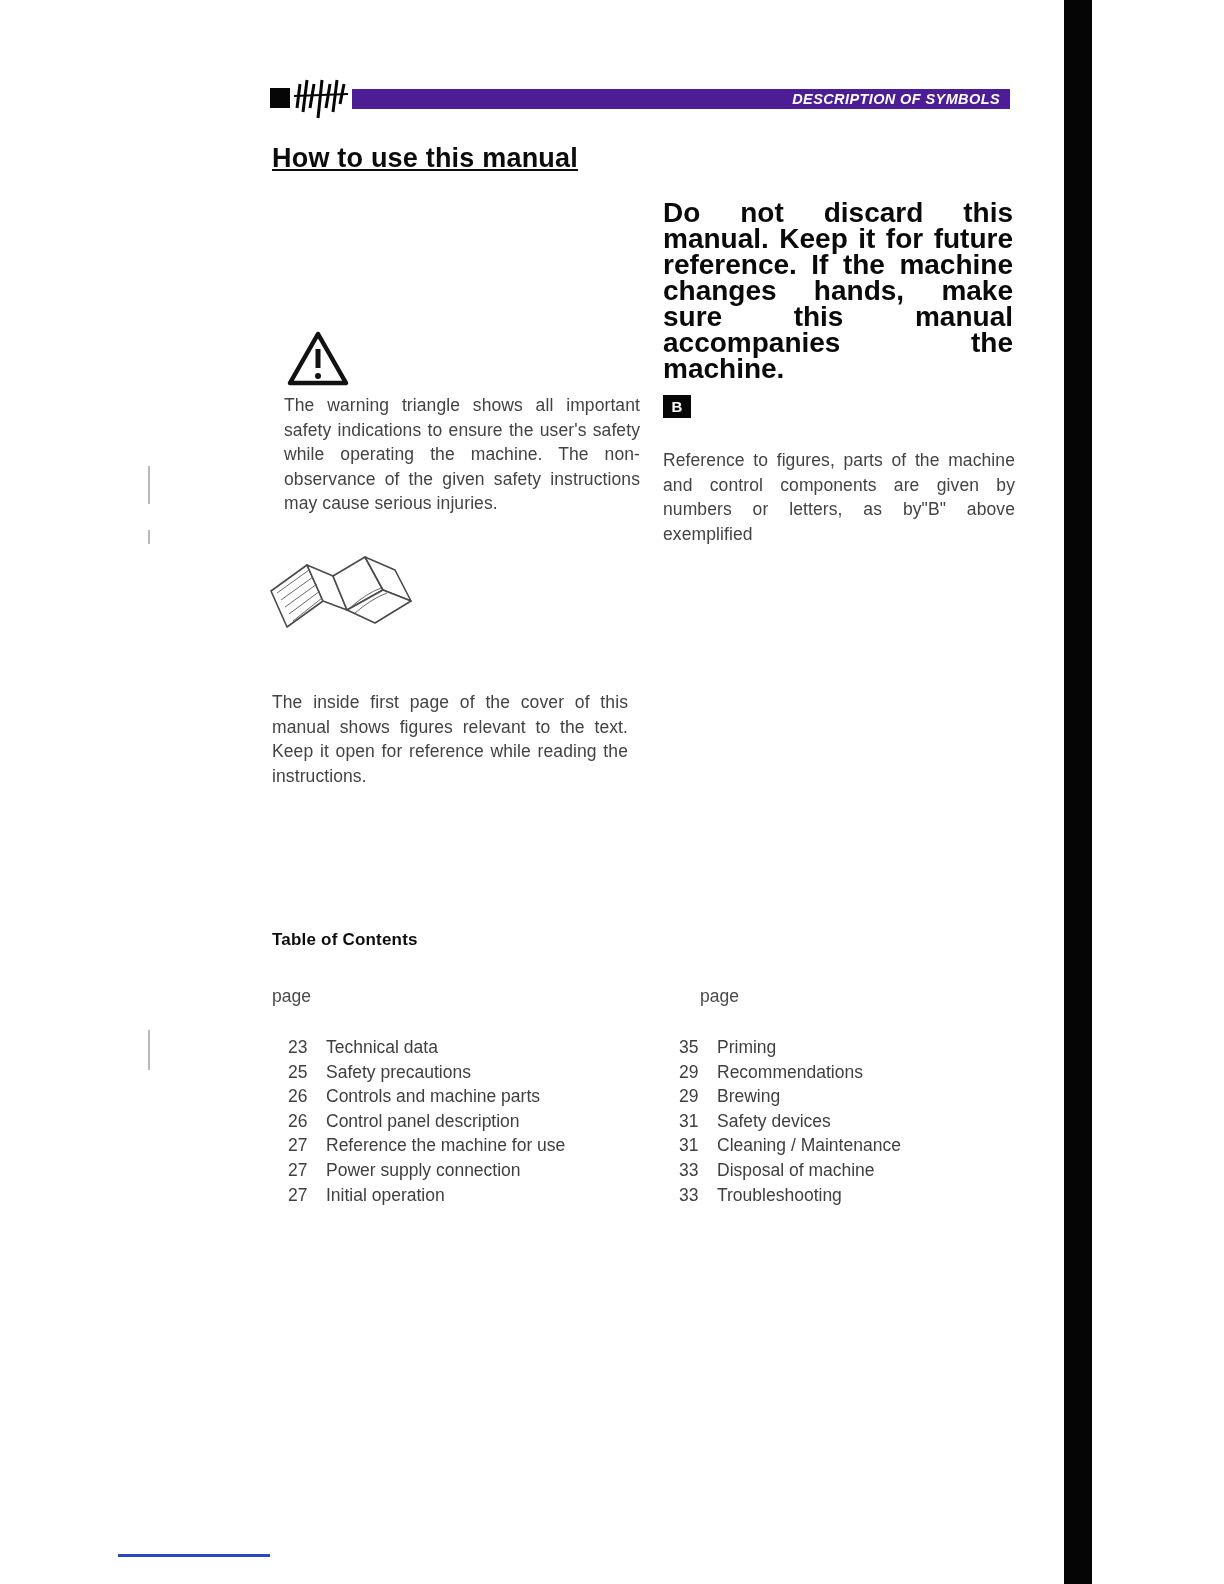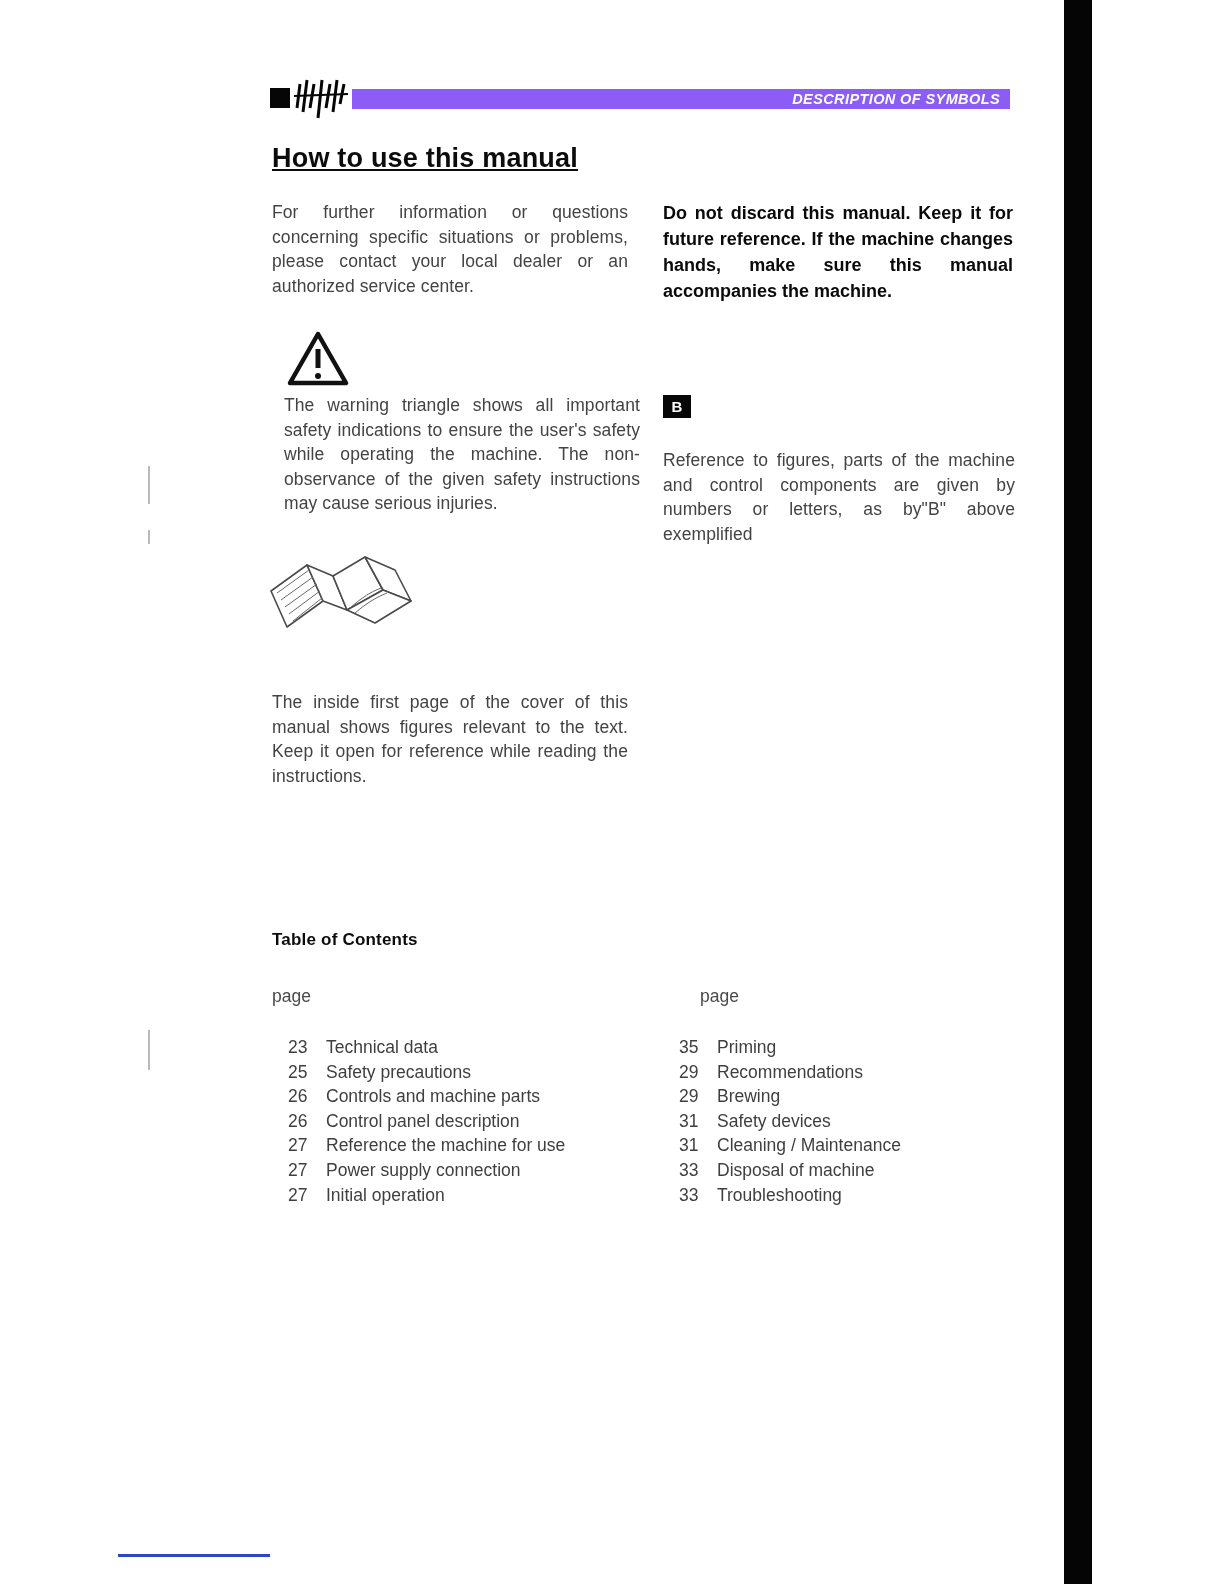--- a/index.html
+++ b/index.html
@@ -5,21 +5,21 @@
   html,body{margin:0;padding:0;background:#ffffff;}
   .page{
     position:relative;width:1224px;height:1584px;background:#ffffff;
     font-family:"Liberation Sans","DejaVu Sans",sans-serif;overflow:hidden;
     color:#3f3f3f;
   }
   .right-edge-bar{position:absolute;left:1064px;top:0;width:28px;height:1584px;background:#050505;}
   .header-square{position:absolute;left:270px;top:88px;width:20px;height:20px;background:#060606;}
   .header-logo{position:absolute;left:292px;top:78px;width:58px;height:42px;}
   .header-bar{
-    position:absolute;left:352px;top:89px;width:658px;height:20px;background:#8b5cf6;
+    position:absolute;left:352px;top:89px;width:658px;height:20px;background:#4c1d95;
     display:flex;align-items:center;justify-content:flex-end;
   }
   .header-bar-label{
     color:#ffffff;font-style:italic;font-weight:bold;font-size:14.5px;
     letter-spacing:.4px;padding-right:10px;white-space:nowrap;
   }
   .h1{
     position:absolute;left:272px;top:143px;font-size:27px;font-weight:bold;color:#0c0c0c;
     letter-spacing:.2px;
     text-decoration:underline;
@@ -28,21 +28,21 @@
     position:absolute;font-size:17.5px;line-height:24.5px;text-align:justify;color:#434343;
     letter-spacing:.1px;
   }
   .p-intro{left:272px;top:200px;width:356px;}
   .warning-icon{position:absolute;left:286px;top:330px;width:64px;height:58px;}
   .p-warning{left:272px;top:393px;width:356px;margin-left:12px;}
   .booklet{position:absolute;left:263px;top:543px;width:178px;height:112px;}
   .p-booklet{left:272px;top:690px;width:356px;}
   .p-keep{
     position:absolute;left:663px;top:200px;width:350px;
-    font-size:18px;line-height:26px;font-weight:bold;color:#0a0a0a;text-align:justify;
+    font-size:28px;line-height:26px;font-weight:bold;color:#0a0a0a;text-align:justify;
   }
   .b-badge{
     position:absolute;left:663px;top:395px;width:28px;height:23px;background:#070707;
     display:flex;align-items:center;justify-content:center;
     color:#ffffff;font-weight:bold;font-size:15px;
   }
   .p-reference{left:663px;top:448px;width:352px;}
   .h2{
     position:absolute;left:272px;top:930px;font-size:17px;font-weight:bold;color:#0c0c0c;
     letter-spacing:.2px;
@@ -81,21 +81,20 @@
       </g>
       <line x1="2" y1="18" x2="56" y2="16" stroke="#060606" stroke-width="2"></line>
     </svg>
   </div>
   <div class="header-bar">
     <span class="header-bar-label">DESCRIPTION OF SYMBOLS</span>
   </div>
 
   <div class="h1">How to use this manual</div>
 
-  <div class="para p-intro">For further information or questions concerning specific situations or problems, please contact your local dealer or an authorized service center.</div>
 
   <div class="warning-icon">
     <svg width="64" height="58" viewBox="0 0 64 58">
       <path d="M32 4 L60 53 L4 53 Z" fill="none" stroke="#111111" stroke-width="4.5" stroke-linejoin="round"></path>
       <line x1="32" y1="19" x2="32" y2="38" stroke="#111111" stroke-width="5"></line>
       <circle cx="32" cy="46" r="3" fill="#111111"></circle>
     </svg>
   </div>
 
   <div class="para p-warning">The warning triangle shows all important safety indications to ensure the user's safety while operating the machine. The non-observance of the given safety instructions may cause serious injuries.</div>

